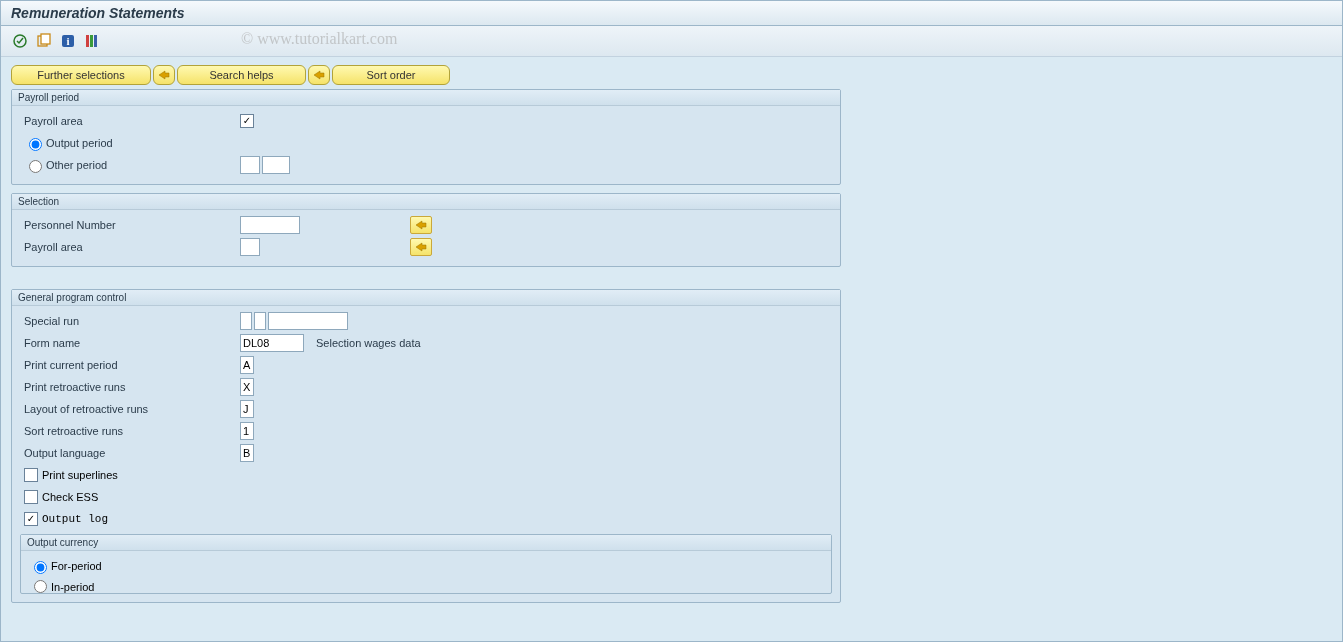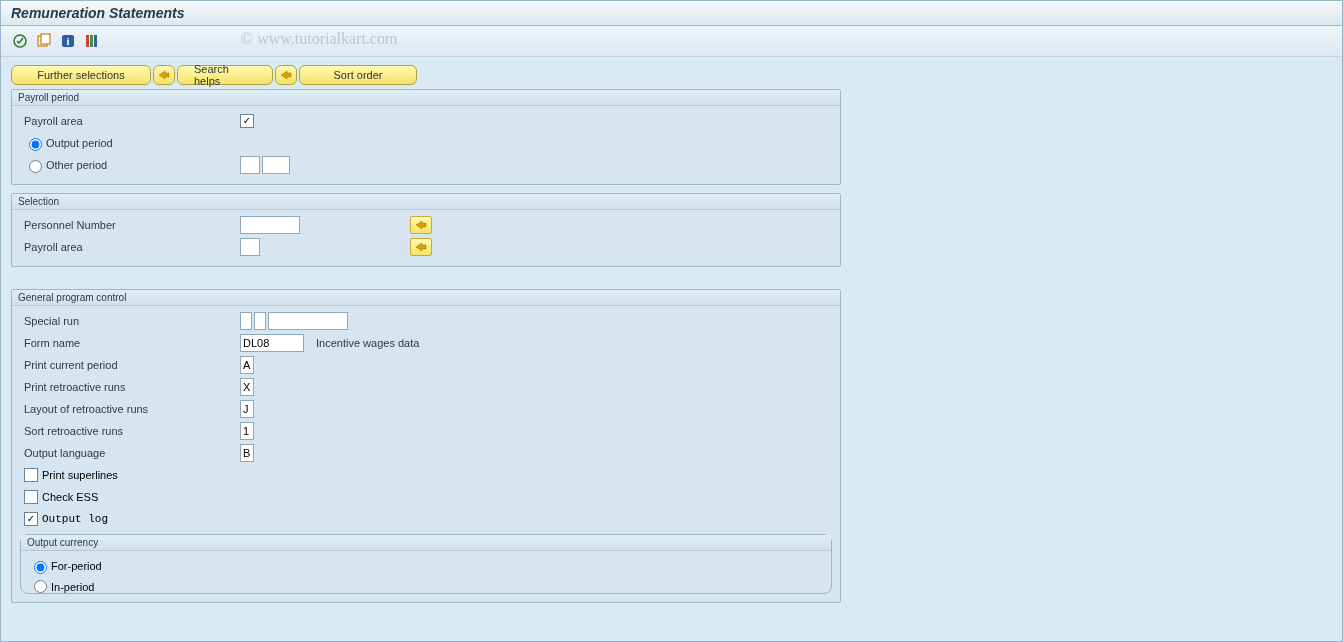--- a/index.html
+++ b/index.html
@@ -93,21 +93,21 @@
     padding: 2px 6px;
     font-size: 10px;
     color: #2a3b4a;
     background: linear-gradient(#e1edf6,#cfe0ec);
   }
   .group-body {
     padding: 4px 8px 8px 8px;
   }
   .inner-group {
     border: 1px solid #9cb6c9;
-    border-radius: 8px;
+    border-radius: 2px;
     margin-top: 4px;
     background: #d6e5f0;
   }
   .row {
     display: flex;
     align-items: center;
     height: 22px;
   }
   .label {
     width: 220px;
@@ -193,21 +193,21 @@
 
   <div class="body-area">
 
     <div class="tab-row">
       <div class="tab-btn wide">Further selections</div>
       <div class="tab-btn tab-arrow">
         <svg width="14" height="12">
             <polygon points="2,6 8,2 8,4 12,4 12,8 8,8 8,10" fill="#d9a000" stroke="#9a7200" stroke-width="0.5"></polygon>
           </svg>
       </div>
-      <div class="tab-btn wide label-only" style="width:96px;">Search helps</div>
+      <div class="tab-btn wide label-only" style="width:129px;">Search helps</div>
       <div class="tab-btn tab-arrow">
         <svg width="14" height="12">
             <polygon points="2,6 8,2 8,4 12,4 12,8 8,8 8,10" fill="#d9a000" stroke="#9a7200" stroke-width="0.5"></polygon>
           </svg>
       </div>
       <div class="tab-btn wide label-only" style="width:118px;">Sort order</div>
     </div>
 
     <div class="group-box">
       <div class="group-title">Payroll period</div>
@@ -268,21 +268,21 @@
           <span class="label">Special run</span>
           <div class="gap-inputs">
             <input type="text" class="field" style="width: 12px;">
             <input type="text" class="field" style="width: 12px;">
             <input type="text" class="field w80" style="">
           </div>
         </div>
         <div class="row">
           <span class="label">Form name</span>
           <input type="text" class="field w40" value="DL08" style="">
-          <span class="desc-text">Incentive wages data</span>
+          <span class="desc-text">Selection wages data</span>
         </div>
         <div class="row">
           <span class="label">Print current period</span>
           <input type="text" class="field" style="width: 14px;" value="A">
         </div>
         <div class="row">
           <span class="label">Print retroactive runs</span>
           <input type="text" class="field" style="width: 14px;" value="X">
         </div>
         <div class="row">

